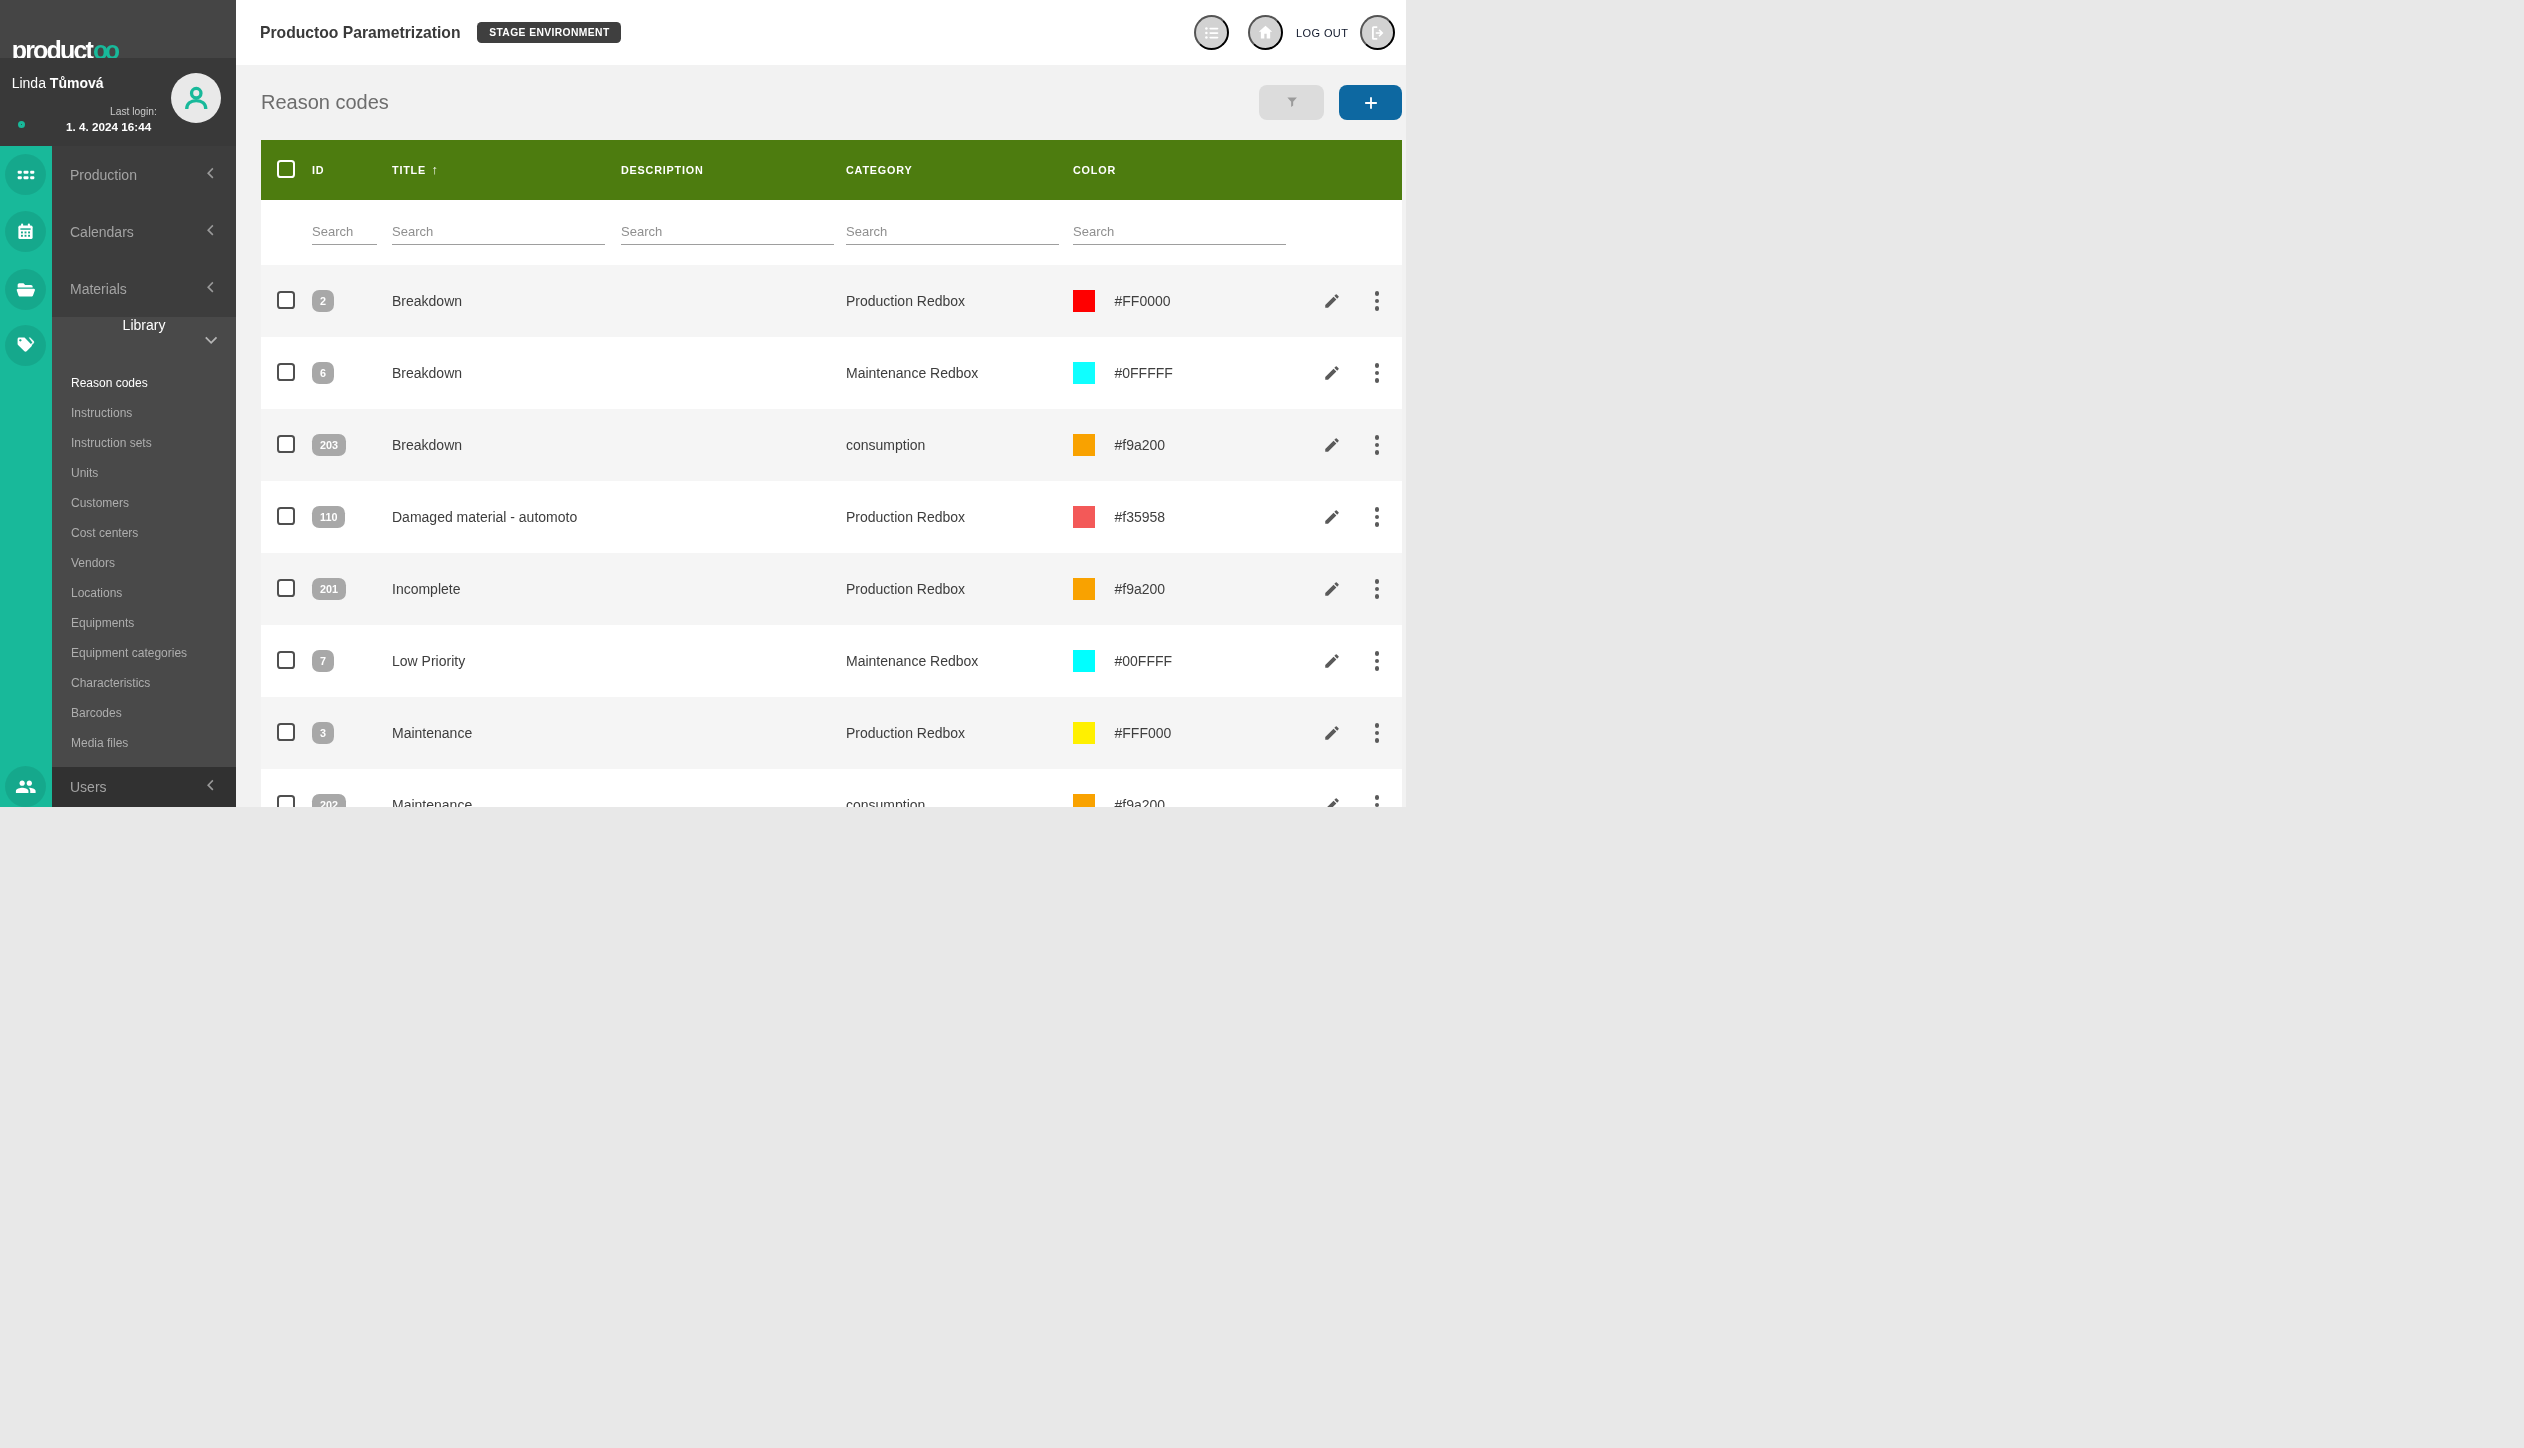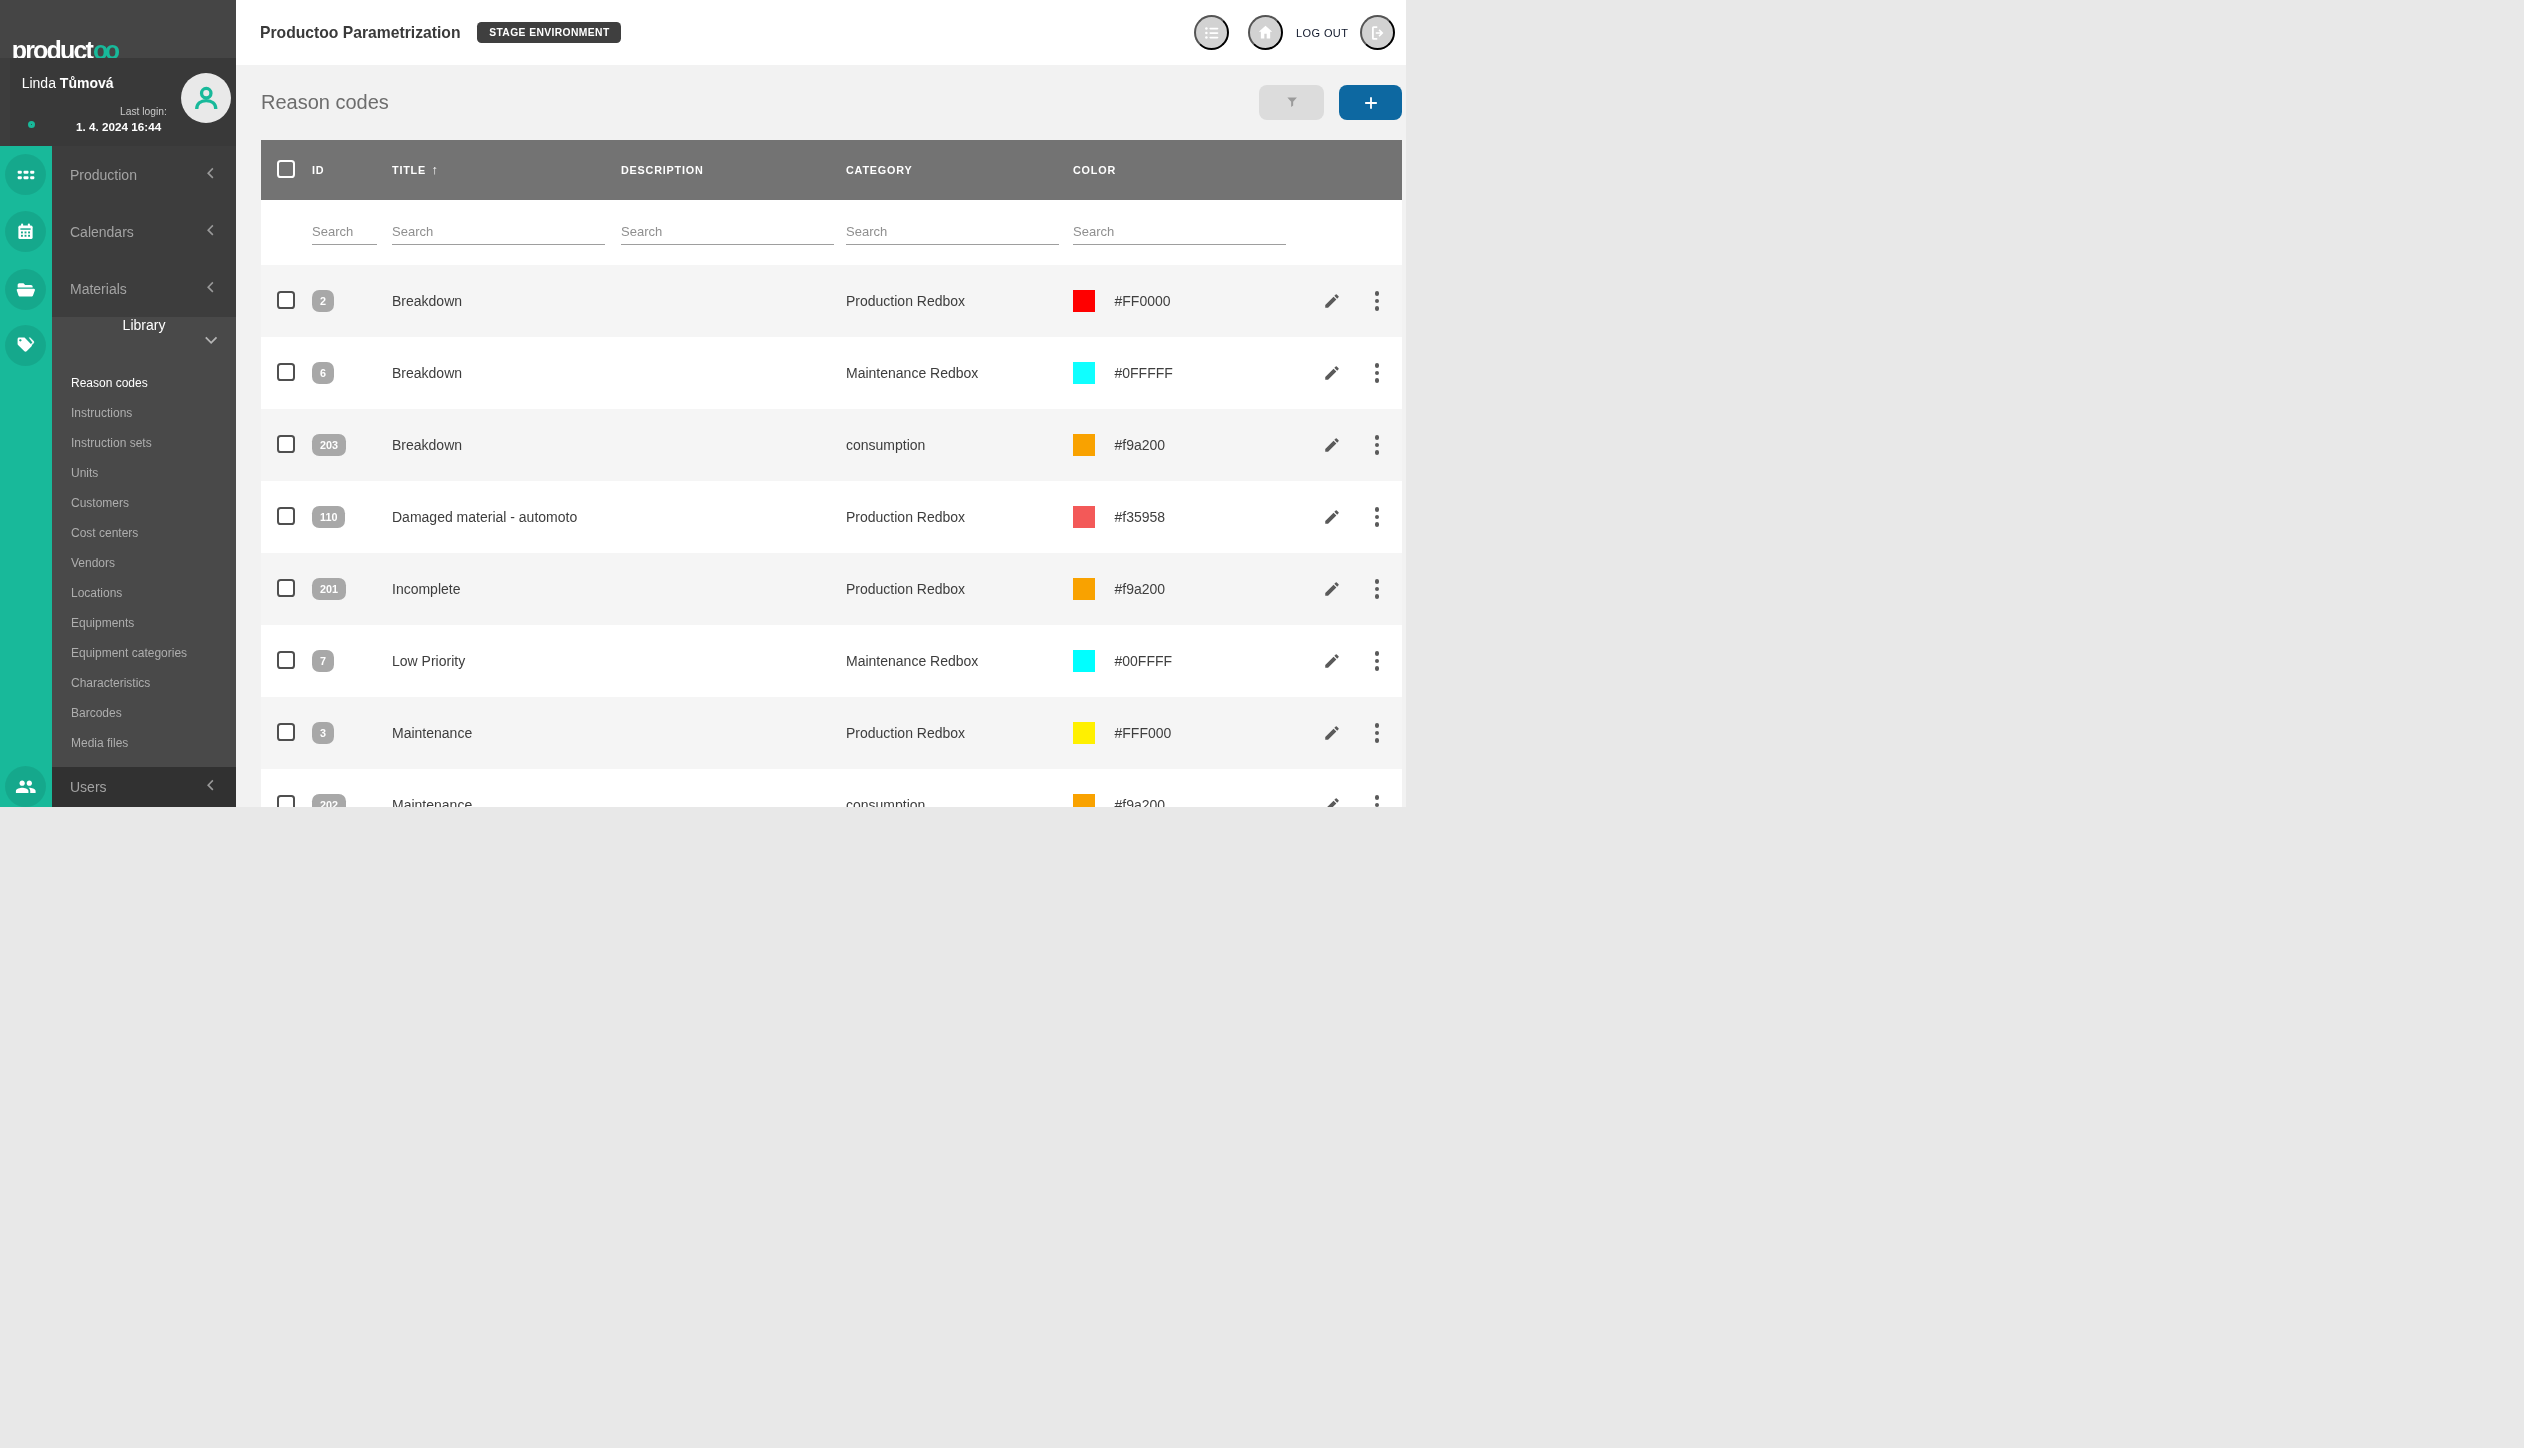--- a/index.html
+++ b/index.html
@@ -6,21 +6,21 @@
   html,body { width:1406px; height:807px; overflow:hidden; background:#e8e8e8;
     font-family:"Liberation Sans","DejaVu Sans",sans-serif; }
   .app { position:relative; width:1406px; height:807px; }
 
   
   .sidebar { position:absolute; left:0; top:0; width:236px; height:807px; background:#3d3d3d; overflow:hidden; }
   .logo-bar { height:58px; background:#454545; display:flex; align-items:center; padding-left:11.7px; }
   .logo { font-size:25px; font-weight:700; color:#fff; letter-spacing:-1.8px;margin-top:42px; }
   .logo .oo { color:#18b99a; letter-spacing:-3.6px; margin-left:0.9px; }
 
-  .user-area { height:88px; background:#393939; position:relative;margin-left:10px; }
+  .user-area { height:88px; background:#393939; position:relative; }
   .user-name { position:absolute; left:11.7px; top:17px; font-size:14px; color:#fff; font-weight:400; }
   .user-name b { font-weight:700; }
   .status-dot { position:absolute; left:18px; top:63px; width:7.2px; height:7.2px; border:3.6px solid #18b99a; border-radius:50%; }
   .login-block { position:absolute; left:66px; top:48px; }
   .login-label { font-size:10.3px; color:#c9c9c9;padding-left:44px; }
   .login-value { font-size:11.7px; color:#fff; font-weight:700; margin-top:2.7px; }
   .avatar { position:absolute; left:171px; top:15.2px; width:50px; height:50px; border-radius:50%; background:#e9e9e9; display:flex; align-items:center; justify-content:center; }
 
   .sidebar-lower { position:absolute; top:146px; left:0; right:0; bottom:0; background:#3d3d3d; }
   .rail { position:absolute; left:0; top:0; bottom:0; width:52px; background:#18b99a; }
@@ -47,21 +47,21 @@
 
   .content { padding:0 3.6px 0 25px; }
   .page-head { height:75px; display:flex; align-items:center; }
   .page-title { font-size:20px; color:#6d6d6d; font-weight:400; }
   .head-actions { margin-left:auto; display:flex; gap:15.2px; }
   .btn-filter { width:65px; height:35px; border:none; border-radius:8px; background:#dcdcdc; display:flex; align-items:center; justify-content:center; cursor:pointer; }
   .btn-add { width:63px; height:35px; border:none; border-radius:8px; background:#0d68a1; display:flex; align-items:center; justify-content:center; cursor:pointer; }
 
   .table { background:#fff; }
   .grid-cols { display:grid; grid-template-columns:41px 80px 229px 225px 227px 220px 1fr; align-items:center; }
-  .thead { background:#737373; height:60px; }
+  .thead { background:#4d7c0f; height:60px; }
   .thead .th { color:#fff; font-size:10.8px; font-weight:700; letter-spacing:0.8px; padding-left:10px; cursor:pointer; }
   .th-check { padding-left:16px; }
   .head-checkbox { width:18px; height:18px; border:2.2px solid #fff; border-radius:3.6px; display:inline-block; cursor:pointer; }
   .sort-arrow { font-size:12.6px; margin-left:5.4px; font-weight:400; }
 
   .search-row { height:65px; background:#fff; }
   .search-cell { padding-left:10px; }
   .search-cell input { border:none; outline:none; border-bottom:1.3px solid #9e9e9e; background:transparent; font-size:13px; color:#444; padding:3.6px 0 5.4px 0; width:213px; font-family:inherit; }
   .search-cell input::placeholder { color:#8f8f8f; }
   .search-cell.narrow input { width:65px; }

